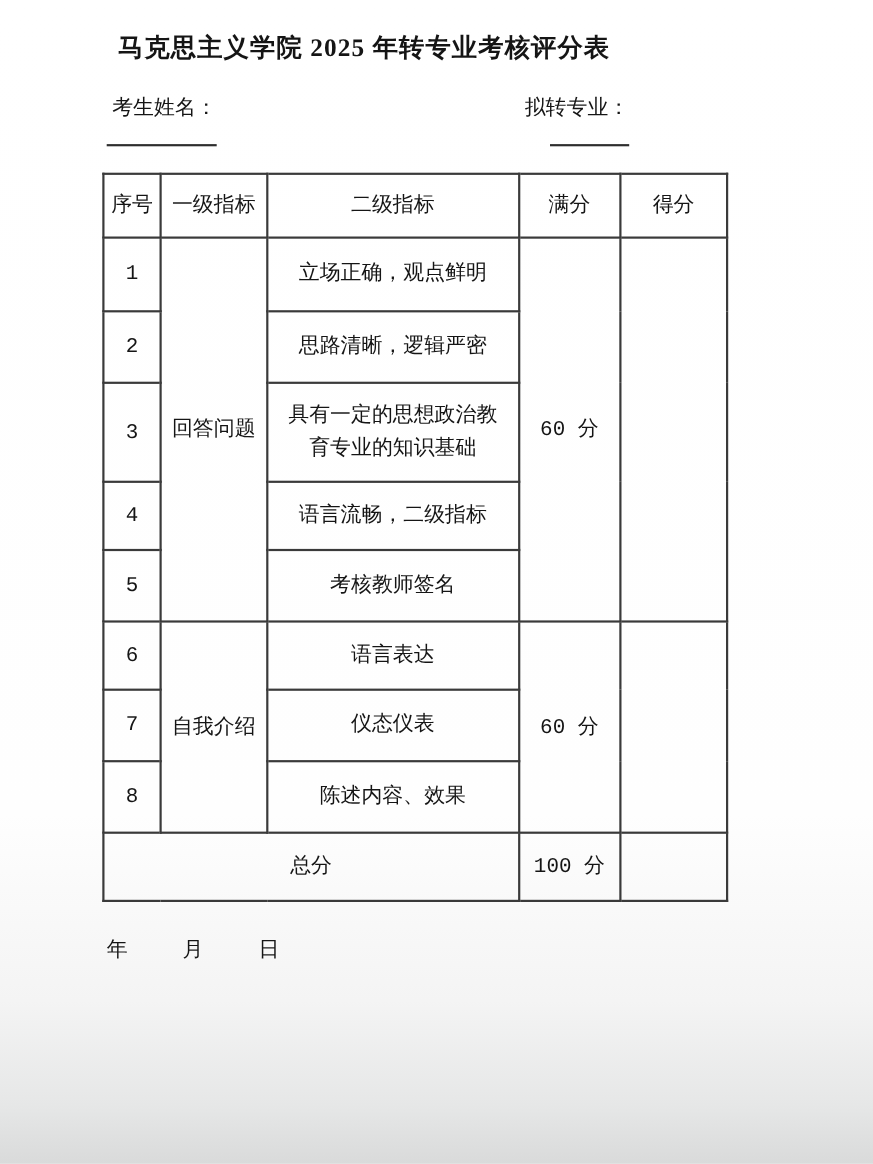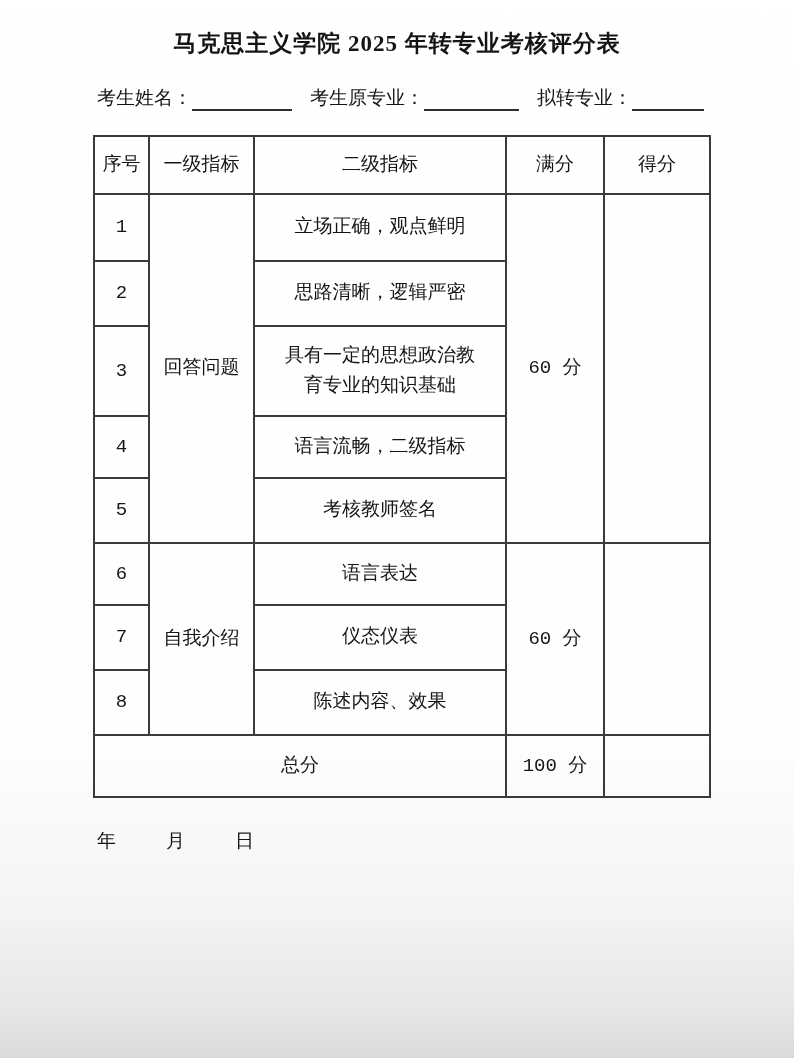--- a/index.html
+++ b/index.html
@@ -3,31 +3,31 @@
 <meta charset="utf-8">
 <style>
   html,body{margin:0;padding:0;}
   body{
     width:794px;height:1058px;
     font-family:"Liberation Serif","DejaVu Serif",serif;
     color:#151515;
     background:linear-gradient(180deg,#ffffff 0%,#fefefe 70%,#f4f4f4 86%,#e6e7e7 95%,#d9dada 100%);
     overflow:hidden;
   }
-  .sheet{width:794px;box-sizing:border-box;padding-top:28px;}
+  .sheet{width:662px;box-sizing:border-box;padding-top:28px;}
   h1.title{
     margin:0;text-align:center;
     font-size:23px;font-weight:bold;letter-spacing:1px;
   }
   .form-line{
     display:flex;justify-content:space-between;align-items:flex-end;
     margin:26px 90px 0 97px;
     font-size:19px;
   }
-  .field{display:inline-flex;align-items:flex-end;}
+  .field{display:inline-flex;align-items:flex-end;flex-direction:column;}
   .flabel{white-space:nowrap;}
   .blank{display:inline-block;border-bottom:2px solid #2e2e2e;height:20px;}
   .w100{width:100px;}
   .w95{width:95px;}
   .w72{width:72px;}
   .w148{width:148px;}
   table.score-table{
     border-collapse:collapse;table-layout:fixed;
     margin:24px 0 0 93px;
     font-size:19px;
@@ -58,24 +58,20 @@
 <body>
 
 <div class="sheet">
 
   <h1 class="title">马克思主义学院 2025 年转专业考核评分表</h1>
 
   <div class="form-line">
     <span class="field">
       <span class="flabel">考生姓名：</span>
       <span class="blank w100"></span>
-    </span>
-    <span class="field">
-      <span class="flabel">考生原专业：</span>
-      <span class="blank w95"></span>
     </span>
     <span class="field">
       <span class="flabel">拟转专业：</span>
       <span class="blank w72"></span>
     </span>
   </div>
 
   <table class="score-table">
     <colgroup>
       <col style="width:55px">

